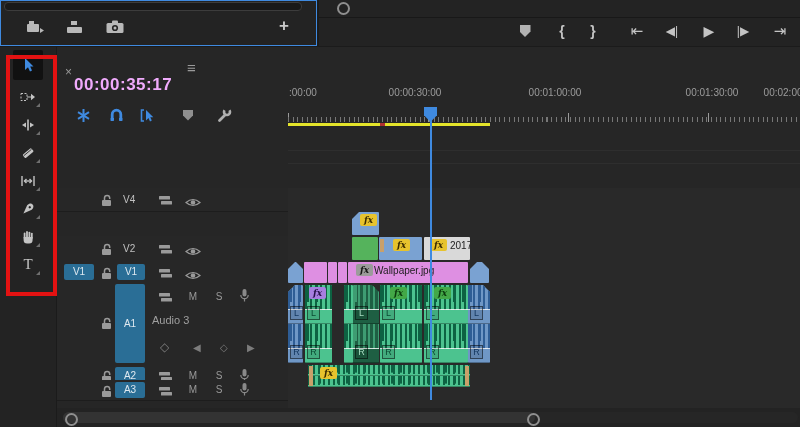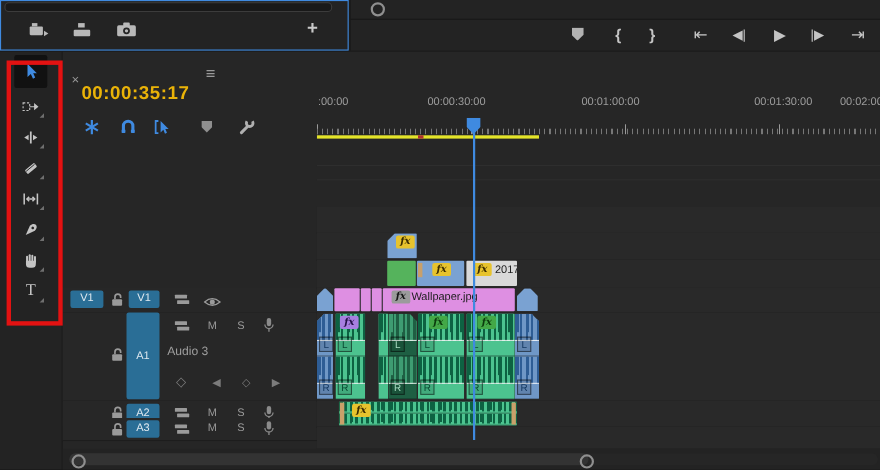--- a/index.html
+++ b/index.html
@@ -27,21 +27,21 @@
   .tool.selected{background:#111;border-radius:2px;height:30px;margin-bottom:4px;}
   .tool .corner{position:absolute;right:3px;bottom:2px;width:0;height:0;
         border-left:4px solid transparent;border-bottom:4px solid #6f6f6f;}
   .tool svg{display:block;}
   .tool .tglyph{font-size:15px;color:#c4c4c4;font-family:"Liberation Serif",serif;}
   .anno{position:absolute;left:6px;top:55px;width:43px;height:233px;border:4px solid #e31212;z-index:60;pointer-events:none;}
   
   .tl{position:absolute;left:57px;top:47px;right:0;bottom:0;background:#262626;}
   .tl-close{position:absolute;left:8px;top:18px;font-size:12px;color:#9a9a9a;}
   .tl-menu{position:absolute;left:130px;top:12px;font-size:15px;color:#9a9a9a;}
-  .tc{position:absolute;left:17px;top:28px;font-size:17px;font-weight:bold;letter-spacing:.5px;color:#eab308;}
+  .tc{position:absolute;left:17px;top:28px;font-size:17px;font-weight:bold;letter-spacing:.5px;color:#f0abfc;}
   .tl-ic{position:absolute;top:58px;width:24px;height:20px;display:flex;align-items:center;justify-content:center;}
   .tl-ic .pent{width:10px;height:11px;background:#8f8f8f;clip-path:polygon(0 0,100% 0,100% 55%,50% 100%,0 55%);}
   
   .tl-head{position:absolute;left:0;top:141px;width:231px;height:220px;}
   .thr{position:absolute;left:0;right:0;border-bottom:1px solid #1d1d1d;background:#272727;}
   .thr span.pos{position:absolute;}
   .tlabel{font-size:10px;color:#c0c0c0;}
   .target{background:#2a6e96;color:#dfe9f0;border-radius:2px;text-align:center;font-size:10px;}
   .srcpatch{background:#2a6e96;color:#dfe9f0;border-radius:2px;text-align:center;font-size:10px;}
   .msbtn{font-size:10px;color:#9a9a9a;text-align:center;}
@@ -248,22 +248,58 @@
     </div>
     <div class="tl-ic" style="left:155px">
       <svg width="16" height="16">
         <circle cx="11" cy="5" r="3" fill="none" stroke="#b0b0b0" stroke-width="2.6" stroke-dasharray="11 5.5"></circle>
         <line x1="3.5" y1="13.5" x2="9" y2="8" stroke="#b0b0b0" stroke-width="2.8" stroke-linecap="round"></line>
       </svg>
     </div>
 
     <div class="tl-head">
 
-
-
+      <div class="thr" style="top:0;height:23px">
+        <span class="pos" style="left:44px;top:5px">
+          <svg width="12" height="13">
+              <rect x="1" y="6" width="9" height="6" rx="1" fill="#9a9a9a"></rect>
+              <path d="M3.5 6 V4 a2.6 2.6 0 0 1 5.2 0 V5" fill="none" stroke="#9a9a9a" stroke-width="1.5"></path>
+            </svg></span>
+        <span class="pos tlabel" style="left:66px;top:6px">V4</span>
+        <span class="pos" style="left:101px;top:5px">
+          <svg width="15" height="13">
+              <rect x="1" y="2" width="11" height="3.4" rx="0.5" fill="#9a9a9a"></rect>
+              <rect x="3" y="7" width="11" height="3.4" rx="0.5" fill="#9a9a9a"></rect>
+            </svg></span>
+        <span class="pos" style="left:128px;top:6px">
+          <svg width="16" height="11">
+              <path d="M1 5.5 Q8 -0.5 15 5.5 Q8 11.5 1 5.5 Z" fill="none" stroke="#9a9a9a" stroke-width="1.2"></path>
+              <circle cx="8" cy="5.5" r="2.3" fill="#9a9a9a"></circle>
+            </svg></span>
+      </div>
+
+
+      <div class="thr" style="top:48px;height:25px">
+        <span class="pos" style="left:44px;top:6px">
+          <svg width="12" height="13">
+              <rect x="1" y="6" width="9" height="6" rx="1" fill="#9a9a9a"></rect>
+              <path d="M3.5 6 V4 a2.6 2.6 0 0 1 5.2 0 V5" fill="none" stroke="#9a9a9a" stroke-width="1.5"></path>
+            </svg></span>
+        <span class="pos tlabel" style="left:66px;top:7px">V2</span>
+        <span class="pos" style="left:101px;top:6px">
+          <svg width="15" height="13">
+              <rect x="1" y="2" width="11" height="3.4" rx="0.5" fill="#9a9a9a"></rect>
+              <rect x="3" y="7" width="11" height="3.4" rx="0.5" fill="#9a9a9a"></rect>
+            </svg></span>
+        <span class="pos" style="left:128px;top:7px">
+          <svg width="16" height="11">
+              <path d="M1 5.5 Q8 -0.5 15 5.5 Q8 11.5 1 5.5 Z" fill="none" stroke="#9a9a9a" stroke-width="1.2"></path>
+              <circle cx="8" cy="5.5" r="2.3" fill="#9a9a9a"></circle>
+            </svg></span>
+      </div>
 
       <div class="thr" style="top:73px;height:23px">
         <span class="pos srcpatch" style="left:7px;top:3px;width:30px;height:16px;line-height:16px">V1</span>
         <span class="pos" style="left:44px;top:5px">
           <svg width="12" height="13">
               <rect x="1" y="6" width="9" height="6" rx="1" fill="#9a9a9a"></rect>
               <path d="M3.5 6 V4 a2.6 2.6 0 0 1 5.2 0 V5" fill="none" stroke="#9a9a9a" stroke-width="1.5"></path>
             </svg></span>
         <span class="pos target" style="left:60px;top:3px;width:28px;height:16px;line-height:16px">V1</span>
         <span class="pos" style="left:101px;top:5px">

